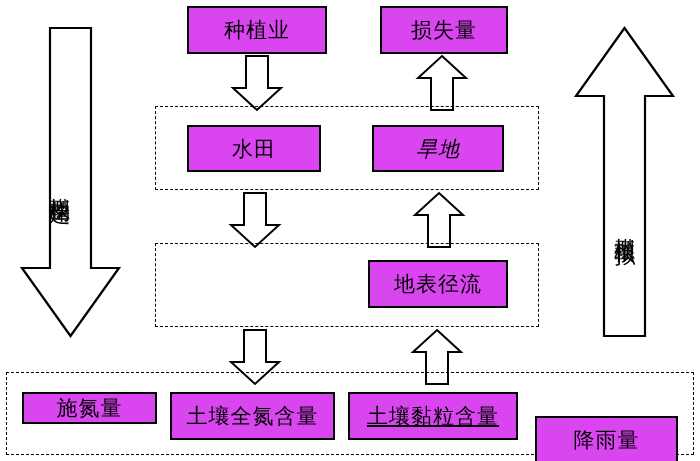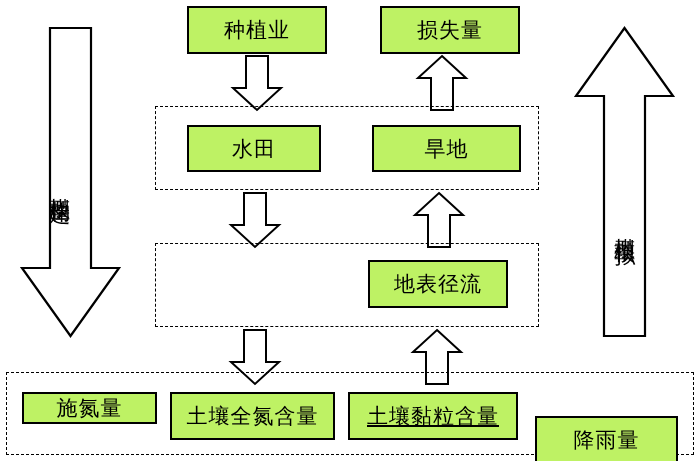--- a/index.html
+++ b/index.html
@@ -14,21 +14,21 @@
     position: relative;
     width: 700px;
     height: 461px;
     background: #ffffff;
     overflow: hidden;
   }
   .box {
     position: absolute;
     box-sizing: border-box;
     border: 2px solid #000000;
-    background: #bef264;
+    background: #d946ef;
     display: flex;
     align-items: center;
     justify-content: center;
     font-size: 21px;
     color: #000000;
     letter-spacing: 1px;
     white-space: nowrap;
   }
   .dashed-group {
     position: absolute;
@@ -71,37 +71,37 @@
   <div class="vlabel" style="left:41px; top:120px; width:36px; height:130px;">模型构建</div>
 
   <div class="arrow" style="left:572px; top:28px; width:105px; height:310px;">
     <svg width="105" height="310" viewBox="0 0 105 310">
       <polygon points="52.5,0 101,68 73,68 73,308 32,308 32,68 4,68" fill="#ffffff" stroke="#000000" stroke-width="2.2"></polygon>
     </svg>
   </div>
   <div class="vlabel" style="left:606px; top:160px; width:36px; height:130px;">模型模拟</div>
 
   <div class="box" style="left:187px; top:6px; width:140px; height:48px;">种植业</div>
-  <div class="box" style="left:380px; top:6px; width:140px; height:48px;">损失量</div>
+  <div class="box" style="left:380px; top:6px; width:128px; height:48px;">损失量</div>
 
   <div class="arrow" style="left:230px; top:56px; width:54px; height:56px;">
     <svg width="54" height="56" viewBox="0 0 54 56">
       <polygon points="16,0 38,0 38,32 51,32 27,54 3,32 16,32" fill="#ffffff" stroke="#000000" stroke-width="2"></polygon>
     </svg>
   </div>
 
   <div class="arrow" style="left:415px; top:56px; width:54px; height:56px;">
     <svg width="54" height="56" viewBox="0 0 54 56">
       <polygon points="27,0 51,22 38,22 38,54 16,54 16,22 3,22" fill="#ffffff" stroke="#000000" stroke-width="2"></polygon>
     </svg>
   </div>
 
   <div class="dashed-group" style="left:155px; top:106px; width:384px; height:84px;"></div>
   <div class="box" style="left:187px; top:125px; width:134px; height:47px;">水田</div>
-  <div class="box" style="left:372px; top:125px; width:149px; height:47px;">旱地</div>
+  <div class="box" style="left:372px; top:125px; width:132px; height:47px;font-style:italic;">旱地</div>
 
   <div class="arrow" style="left:228px; top:193px; width:54px; height:56px;">
     <svg width="54" height="56" viewBox="0 0 54 56">
       <polygon points="16,0 38,0 38,32 51,32 27,54 3,32 16,32" fill="#ffffff" stroke="#000000" stroke-width="2"></polygon>
     </svg>
   </div>
 
   <div class="arrow" style="left:412px; top:193px; width:54px; height:56px;">
     <svg width="54" height="56" viewBox="0 0 54 56">
       <polygon points="27,0 51,22 38,22 38,54 16,54 16,22 3,22" fill="#ffffff" stroke="#000000" stroke-width="2"></polygon>

